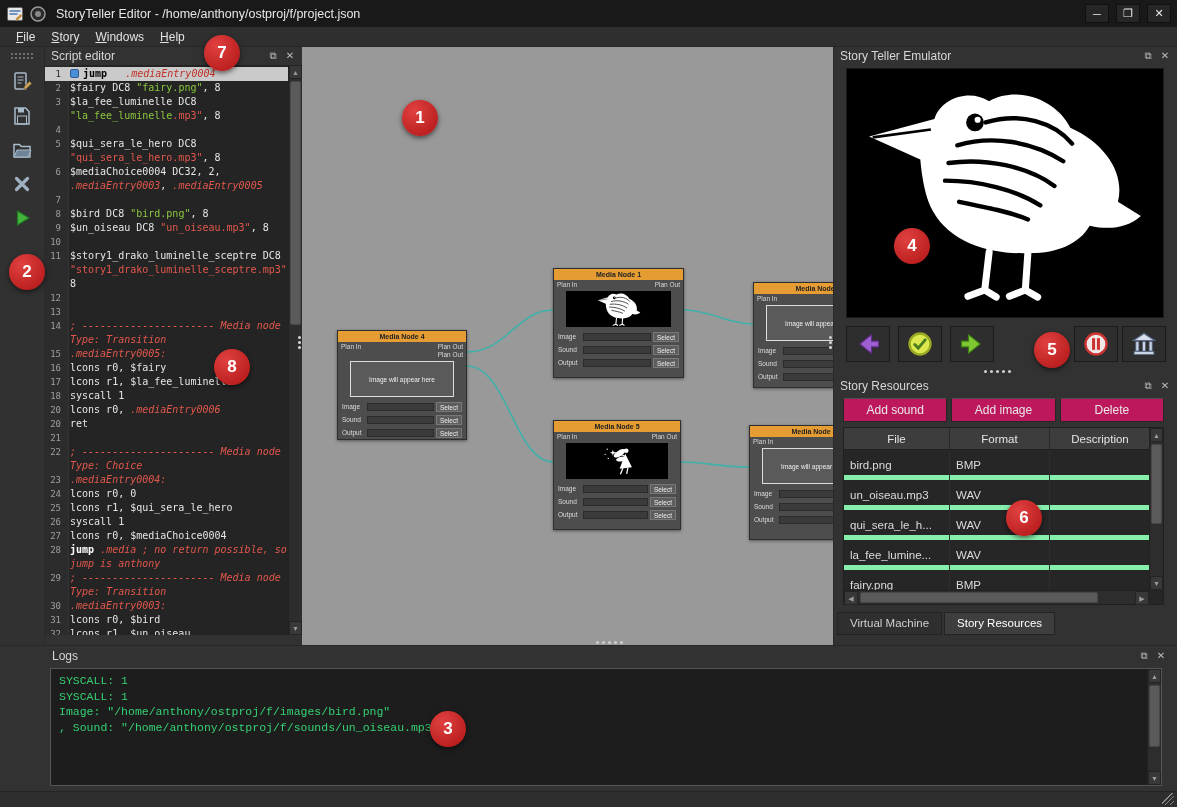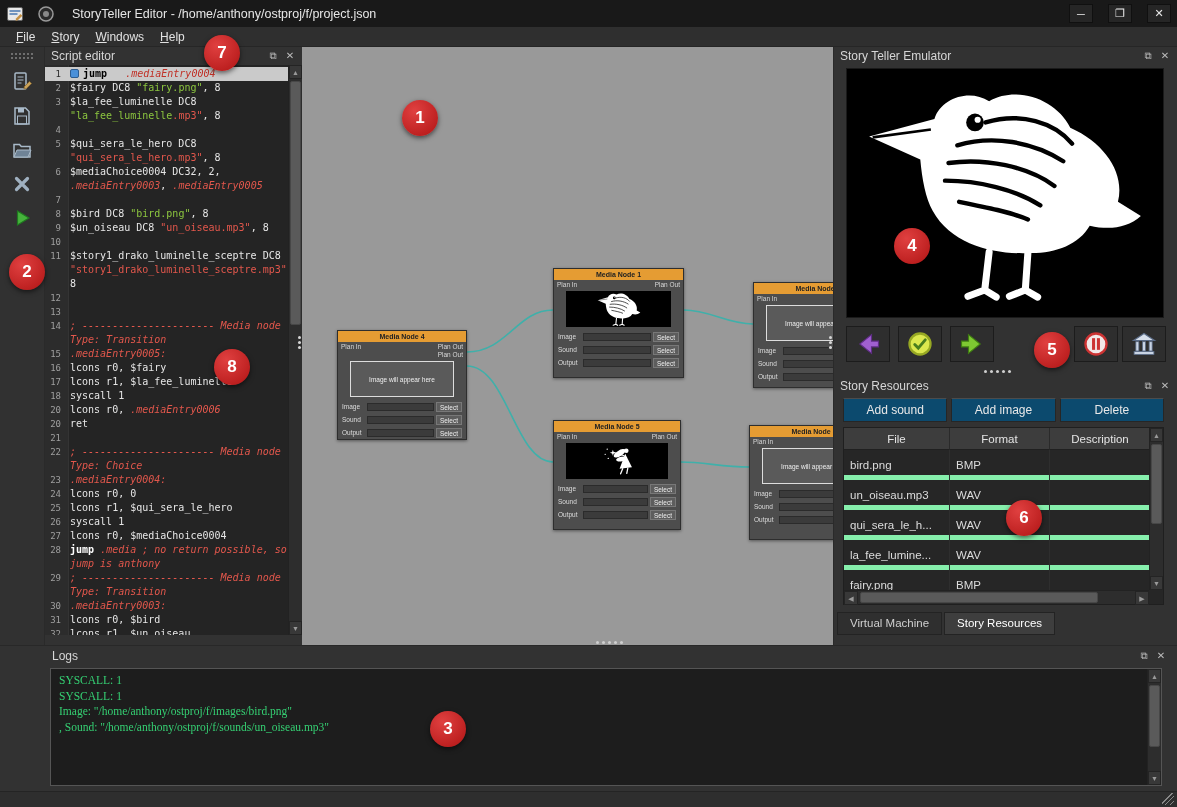--- a/index.html
+++ b/index.html
@@ -1,20 +1,20 @@
 <!DOCTYPE html>
 <html><head>
 <meta charset="utf-8">
 <style>
 *{margin:0;padding:0;box-sizing:border-box}
 html,body{width:1177px;height:807px;overflow:hidden;background:#222;font-family:"Liberation Sans",sans-serif}
 .app{position:absolute;left:0;top:0;width:1177px;height:807px;background:#323232;color:#ddd}
 
 
-.titlebar{position:absolute;left:0;top:0;width:100%;height:27px;background:#191919;display:flex;align-items:center;padding:0 6px;gap:13px}
+.titlebar{position:absolute;left:0;top:0;width:100%;height:27px;background:#191919;display:flex;align-items:center;padding:0 6px;gap:5px}
 .app-ico{width:18px;height:18px;display:flex;align-items:center;justify-content:center}
 .title-text{color:#e6e6e6;font-size:12.5px;margin-left:4px;flex:1;white-space:nowrap;overflow:hidden}
 .winbtn{width:24px;height:19px;display:flex;align-items:center;justify-content:center;color:#e8e8e8;font-size:11px;background:#262626;border:1px solid #101010;margin-left:2px;cursor:pointer}
 
 
 .menubar{position:absolute;top:27px;left:0;width:100%;height:20px;background:#2f2f2f;border-bottom:1px solid #262626;display:flex;align-items:center;padding-left:8px}
 .menu-item{display:inline-block;padding:0 8px;font-size:12px;color:#e2e2e2;height:20px;line-height:20px;cursor:pointer}
 .menu-item::first-letter{text-decoration:underline}
 
 
@@ -67,21 +67,21 @@
 .nf-well{flex:1;height:8px;background:#3b3b3b;border:1px solid #2b2b2b}
 .nf-select{flex:none;font-size:6.5px;color:#eee;background:#5d5d5d;border:1px solid #787878;padding:0 3px;height:10px;line-height:9px;cursor:pointer}
 
 
 .right-panel{position:absolute;left:833px;top:47px;width:344px;height:598px;background:#323232;border-left:1px solid #2a2a2a}
 .emu-title{position:absolute;top:0;left:0;right:0}
 .emu-screen{position:absolute;left:12px;top:21px;width:318px;height:250px;background:#000;border:1px solid #1a1a1a;display:flex;align-items:center;justify-content:center}
 .emu-btn{position:absolute;top:279px;width:44px;height:36px;background:#2e2e2e;border:1px solid #1c1c1c;display:flex;align-items:center;justify-content:center;cursor:pointer}
 .res-title{position:absolute;top:330px;left:0;right:0}
 .res-buttons{position:absolute;left:9px;top:351px;width:321px;display:flex;gap:4px}
-.res-btn{flex:1;height:24px;line-height:22px;text-align:center;font-size:12px;color:#e8e8e8;background:#0c4a6e;border:1px solid #262626;border-top-color:#4c4c4c;cursor:pointer}
+.res-btn{flex:1;height:24px;line-height:22px;text-align:center;font-size:12px;color:#e8e8e8;background:#be185d;border:1px solid #262626;border-top-color:#4c4c4c;cursor:pointer}
 .res-table{position:absolute;left:9px;top:380px;width:321px;height:178px;background:#262626;border:1px solid #1f1f1f}
 .rt-head{display:flex;height:22px;width:307px}
 .rt-h{height:22px;line-height:22px;text-align:center;font-size:11.5px;color:#e4e4e4;background:#3d3d3d;border-right:1px solid #2a2a2a;border-bottom:1px solid #202020;cursor:pointer}
 .rt-h:nth-child(1){width:106px}.rt-h:nth-child(2){width:100px}.rt-h:nth-child(3){width:101px}
 .rt-body{position:absolute;left:0;top:22px;width:307px;bottom:14px;overflow:hidden}
 .rt-row{display:flex;height:30px;border-bottom:5px solid #86efac;cursor:pointer}
 .rt-c{height:30px;line-height:30px;font-size:11.5px;color:#dcdcdc;padding-left:6px;border-right:1px solid #2e2e2e;overflow:hidden;white-space:nowrap}
 .rt-c:nth-child(1){width:106px}.rt-c:nth-child(2){width:100px}.rt-c:nth-child(3){width:101px;border-right:none}
 .rt-vscroll{position:absolute;right:0;top:0;bottom:14px;width:14px;background:#2d2d2d;border-left:1px solid #222;display:flex;flex-direction:column}
 .rt-hscroll{position:absolute;left:0;bottom:0;right:14px;height:14px;background:#2d2d2d;border-top:1px solid #222;display:flex}
@@ -89,21 +89,21 @@
 .hs-track{flex:1;position:relative}
 .hs-thumb{position:absolute;top:1px;bottom:1px;left:2px;width:86%;background:#5a5a5a;border:1px solid #474747;border-radius:2px}
 .dock-tabs{position:absolute;left:3px;top:565px;display:flex;gap:2px}
 .dock-tab{height:23px;line-height:21px;padding:0 12px;font-size:11.5px;color:#cfcfcf;background:#2f2f2f;border:1px solid #232323;cursor:pointer}
 .dock-tab.active{background:#3e3e3e;color:#fff}
 
 
 .logs-dock{position:absolute;left:0;top:645px;width:1177px;height:146px;background:#323232;border-top:1px solid #282828}
 .logs-title{display:flex;align-items:center;height:20px;padding-left:52px;padding-right:10px;font-size:12px;color:#d6d6d6}
 .logs-box{position:absolute;left:50px;top:22px;width:1112px;height:118px;background:#1d1d1d;border:1px solid #555;overflow:hidden;padding:4px 8px}
-.log-line{font-family:Liberation Serif, serif;font-size:11.5px;line-height:15.5px;color:#35d073;white-space:pre}
+.log-line{font-family:Liberation Mono, monospace;font-size:11.5px;line-height:15.5px;color:#35d073;white-space:pre}
 .logs-vscroll{position:absolute;right:0;top:0;bottom:0;width:14px;background:#2d2d2d;border-left:1px solid #222;display:flex;flex-direction:column}
 
 
 .statusbar{position:absolute;left:0;top:791px;width:100%;height:16px;background:#2e2e2e;border-top:1px solid #242424}
 .grip{position:absolute;right:3px;bottom:2px;width:12px;height:12px;background:linear-gradient(135deg,transparent 40%,#888 40%,#888 46%,transparent 46%,transparent 60%,#888 60%,#888 66%,transparent 66%,transparent 80%,#888 80%,#888 86%,transparent 86%);cursor:nwse-resize}
 
 
 .dots-v{position:absolute;width:3px;height:3px;border-radius:50%;background:#d6d6d6;box-shadow:0 5px 0 #d6d6d6,0 10px 0 #d6d6d6}
 .dots-hz{position:absolute;width:3px;height:3px;border-radius:50%;background:#cfcfcf;box-shadow:6px 0 0 #cfcfcf,12px 0 0 #cfcfcf,18px 0 0 #cfcfcf,24px 0 0 #cfcfcf}
 

